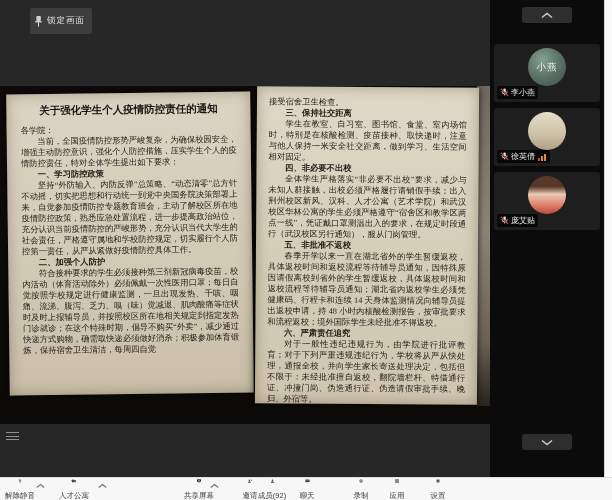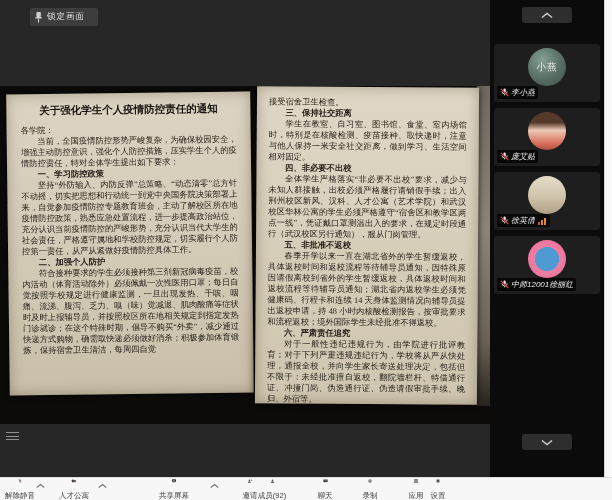--- a/index.html
+++ b/index.html
@@ -1,22 +1,22 @@
 <!DOCTYPE html>
 <html><head>
 <meta charset="utf-8">
 <style>
   html,body{margin:0;padding:0;background:#000;}
   #app{position:relative;width:612px;height:500px;overflow:hidden;
        font-family:"Liberation Sans",sans-serif;background:#272727;}
 
   
   .main{position:absolute;left:0;top:0;width:490px;height:477px;background:#272727;}
-  .lock-badge{position:absolute;left:30px;top:8px;height:18px;display:flex;align-items:center;
-      gap:4px;background:#3d3d3d;border-radius:2px;padding:0 13px 0 4px;}
+  .lock-badge{position:absolute;left:30px;top:8px;height:26px;display:flex;align-items:center;
+      gap:4px;background:#3d3d3d;border-radius:2px;padding:0 7px 0 4px;}
   .lock-badge span{color:#e4e4e4;font-size:8.5px;letter-spacing:1px;}
 
   
   .photo{position:absolute;left:0;top:86px;width:490px;height:338px;background:#0d0b0a;overflow:hidden;}
   .table-edge{position:absolute;right:0;top:0;width:13px;height:320px;
       background:linear-gradient(180deg,#6f6860 0%,#8d8478 45%,#6b6156 80%,#28231e 100%);}
   .page{position:absolute;color:#262019;font-family:"Liberation Serif",serif;
       box-shadow:inset 0 0 14px rgba(60,45,20,.35), 0 0 6px rgba(0,0,0,.8);}
   .page-left{left:8px;top:7px;width:244px;height:301px;padding:8px 14px;box-sizing:border-box;
       background:linear-gradient(180deg,#dcd4c3 0%,#d2c9b5 60%,#c9bfa9 100%);transform:rotate(-0.7deg);}
@@ -43,21 +43,21 @@
       border-radius:50%;display:flex;align-items:center;justify-content:center;
       color:#f0f0f0;font-size:9.5px;letter-spacing:1px;overflow:hidden;}
   .av0{background:radial-gradient(circle at 38% 32%,#87a094 0%,#5d756a 45%,#3d4e46 100%);}
   .av1{background:linear-gradient(180deg,#57392b 0%,#57392b 28%,#eccab5 48%,#d8705c 82%,#b44d43 100%);}
   .av2{background:linear-gradient(180deg,#e6dcc9 0%,#cfc3ab 55%,#b0a185 100%);}
   .av3{background:linear-gradient(180deg,#2e2330 0%,#2e2330 34%,#f3e9e5 58%,#c2404a 88%);}
   .av4{background:radial-gradient(circle at 50% 66%,#f3ecdf 0%,#e8dfce 30%,#8d7b66 72%,#564a3d 100%);}
   .av5{background:radial-gradient(circle at 50% 50%,#4f9ad2 0%,#4f9ad2 44%,#ef7fa3 46%,#e86a94 100%);}
   .name-chip{position:absolute;left:3px;bottom:3px;max-width:99px;display:flex;align-items:center;gap:2px;
       background:rgba(0,0,0,.72);border-radius:2px;padding:1px 3px;}
-  .name-chip span{color:#ececec;font-size:8px;white-space:nowrap;overflow:hidden;font-style:italic;}
+  .name-chip span{color:#ececec;font-size:8px;white-space:nowrap;overflow:hidden;}
 
   .right-strip{position:absolute;left:604px;top:0;width:8px;height:500px;background:#fafafa;border-left:1px solid #d9d9d9;box-sizing:border-box;}
 
   
   .toolbar{position:absolute;left:0;top:477px;width:612px;height:23px;background:#f7f7f7;border-top:1px solid #dedede;box-sizing:border-box;}
   .tb-item{position:absolute;top:0;width:44px;height:23px;display:flex;flex-direction:column;
       align-items:center;justify-content:flex-start;cursor:pointer;}
   .tb-item svg{margin-top:1px;}
   .tb-item em{font-style:normal;font-size:7.5px;color:#3c3c3c;white-space:nowrap;margin-top:8px;}
   .tb-chev{position:absolute;top:5px;width:9px;height:6px;cursor:pointer;}
@@ -130,64 +130,52 @@
             <rect x="3.4" y="0.5" width="2.4" height="4" rx="1.2" fill="#e8e8e8"></rect>
             <path d="M2 3.4 a2.6 2.6 0 0 0 5.2 0" fill="none" stroke="#e8e8e8" stroke-width="0.9"></path>
             <line x1="4.6" y1="6.2" x2="4.6" y2="7.4" stroke="#e8e8e8" stroke-width="0.9"></line>
             <line x1="1" y1="0.8" x2="8.2" y2="8" stroke="#e0403a" stroke-width="1.1"></line>
           </svg>
           <span>李小燕</span>
         </div>
       </div>
 
       <div class="tile">
+        <div class="avatar av2"></div>
+        <div class="name-chip">
+          <svg width="9" height="9" viewBox="0 0 9 9">
+            <rect x="3.4" y="0.5" width="2.4" height="4" rx="1.2" fill="#e8e8e8"></rect>
+            <path d="M2 3.4 a2.6 2.6 0 0 0 5.2 0" fill="none" stroke="#e8e8e8" stroke-width="0.9"></path>
+            <line x1="4.6" y1="6.2" x2="4.6" y2="7.4" stroke="#e8e8e8" stroke-width="0.9"></line>
+            <line x1="1" y1="0.8" x2="8.2" y2="8" stroke="#e0403a" stroke-width="1.1"></line>
+          </svg>
+          <span>徐英倩</span>
+          <svg width="10" height="8" viewBox="0 0 10 8">
+            <rect x="1" y="5" width="2" height="3" fill="#d04a3a"></rect>
+            <rect x="4" y="3" width="2" height="5" fill="#dd8a3a"></rect>
+            <rect x="7" y="1" width="2" height="7" fill="#dd8a3a"></rect>
+          </svg>
+        </div>
+      </div>
+
+      <div class="tile">
         <div class="avatar av1"></div>
         <div class="name-chip">
           <svg width="9" height="9" viewBox="0 0 9 9">
             <rect x="3.4" y="0.5" width="2.4" height="4" rx="1.2" fill="#e8e8e8"></rect>
             <path d="M2 3.4 a2.6 2.6 0 0 0 5.2 0" fill="none" stroke="#e8e8e8" stroke-width="0.9"></path>
             <line x1="4.6" y1="6.2" x2="4.6" y2="7.4" stroke="#e8e8e8" stroke-width="0.9"></line>
             <line x1="1" y1="0.8" x2="8.2" y2="8" stroke="#e0403a" stroke-width="1.1"></line>
           </svg>
           <span>庞艾贴</span>
         </div>
       </div>
 
-      <div class="tile">
-        <div class="avatar av2"></div>
-        <div class="name-chip">
-          <svg width="9" height="9" viewBox="0 0 9 9">
-            <rect x="3.4" y="0.5" width="2.4" height="4" rx="1.2" fill="#e8e8e8"></rect>
-            <path d="M2 3.4 a2.6 2.6 0 0 0 5.2 0" fill="none" stroke="#e8e8e8" stroke-width="0.9"></path>
-            <line x1="4.6" y1="6.2" x2="4.6" y2="7.4" stroke="#e8e8e8" stroke-width="0.9"></line>
-            <line x1="1" y1="0.8" x2="8.2" y2="8" stroke="#e0403a" stroke-width="1.1"></line>
-          </svg>
-          <span>徐英倩</span>
-          <svg width="10" height="8" viewBox="0 0 10 8">
-            <rect x="1" y="5" width="2" height="3" fill="#d04a3a"></rect>
-            <rect x="4" y="3" width="2" height="5" fill="#dd8a3a"></rect>
-            <rect x="7" y="1" width="2" height="7" fill="#dd8a3a"></rect>
-          </svg>
-        </div>
-      </div>
-
-
-
-      <div class="tile">
-        <div class="avatar av5"></div>
-        <div class="name-chip">
-          <svg width="9" height="9" viewBox="0 0 9 9">
-            <rect x="3.4" y="0.5" width="2.4" height="4" rx="1.2" fill="#e8e8e8"></rect>
-            <path d="M2 3.4 a2.6 2.6 0 0 0 5.2 0" fill="none" stroke="#e8e8e8" stroke-width="0.9"></path>
-            <line x1="4.6" y1="6.2" x2="4.6" y2="7.4" stroke="#e8e8e8" stroke-width="0.9"></line>
-            <line x1="1" y1="0.8" x2="8.2" y2="8" stroke="#e0403a" stroke-width="1.1"></line>
-          </svg>
-          <span>中师12001徐丽红</span>
-        </div>
-      </div>
+
+
     </div>
 
     <div class="rail-btn down">
       <svg width="12" height="7" viewBox="0 0 12 7">
         <polyline points="1,1.5 6,5.5 11,1.5" stroke="#cfcfcf" stroke-width="1.4" fill="none"></polyline>
       </svg>
     </div>
   </div>
 
   <div class="right-strip"></div>
@@ -213,21 +201,21 @@
         <rect x="1" y="2.6" width="9.5" height="7.8" rx="1.5" fill="#3a3a3a"></rect>
         <path d="M10.5 5.4 L14.8 3.1 V9.9 L10.5 7.6 Z" fill="#3a3a3a"></path>
         <line x1="1.5" y1="1" x2="14.5" y2="12" stroke="#d9483f" stroke-width="1.4"></line>
       </svg>
       <em>人才公寓</em>
     </div>
     <svg class="tb-chev" style="left:98px" viewBox="0 0 12 7">
       <polyline points="1,5.5 6,1.5 11,5.5" stroke="#777" stroke-width="1.5" fill="none"></polyline>
     </svg>
 
-    <div class="tb-item" style="left:152px">
+    <div class="tb-item" style="left:177px">
       <svg width="14" height="12" viewBox="0 0 16 14">
         <rect x="1" y="1" width="14" height="9" rx="1.2" fill="#2b2b2b"></rect>
         <path d="M8 2.6 L10.6 5.8 H9 V8.2 H7 V5.8 H5.4 Z" fill="#f6f6f6"></path>
         <line x1="8" y1="10" x2="8" y2="12" stroke="#2b2b2b" stroke-width="1.2"></line>
         <line x1="5" y1="12.6" x2="11" y2="12.6" stroke="#2b2b2b" stroke-width="1.2"></line>
       </svg>
       <em>共享屏幕</em>
     </div>
     <svg class="tb-chev" style="left:210px" viewBox="0 0 12 7">
       <polyline points="1,5.5 6,1.5 11,5.5" stroke="#777" stroke-width="1.5" fill="none"></polyline>
@@ -244,39 +232,39 @@
     </div>
 
     <div class="tb-item" style="left:250px">
       <svg width="13" height="12" viewBox="0 0 16 13">
         <circle cx="8" cy="4" r="2.7" fill="#3a3a3a"></circle>
         <path d="M2.5 12.5 a5.5 5.5 0 0 1 11 0 Z" fill="#3a3a3a"></path>
       </svg>
       <em>成员(92)</em>
     </div>
 
-    <div class="tb-item" style="left:303px">
+    <div class="tb-item" style="left:285px">
       <svg width="13" height="12" viewBox="0 0 15 13">
         <path d="M1.5 1.5 h12 a1 1 0 0 1 1 1 v6 a1 1 0 0 1 -1 1 h-6 l-3 2.6 v-2.6 h-3 a1 1 0 0 1 -1 -1 v-6 a1 1 0 0 1 1 -1 Z" fill="#3a3a3a"></path>
         <circle cx="5" cy="5.5" r="0.9" fill="#f6f6f6"></circle>
         <circle cx="7.8" cy="5.5" r="0.9" fill="#f6f6f6"></circle>
         <circle cx="10.6" cy="5.5" r="0.9" fill="#f6f6f6"></circle>
       </svg>
       <em>聊天</em>
     </div>
 
-    <div class="tb-item" style="left:348px">
+    <div class="tb-item" style="left:339px">
       <svg width="12" height="12" viewBox="0 0 14 14">
         <circle cx="7" cy="7" r="5.6" fill="none" stroke="#2b2b2b" stroke-width="1.3"></circle>
         <circle cx="7" cy="7" r="3" fill="#2b2b2b"></circle>
       </svg>
       <em>录制</em>
     </div>
 
-    <div class="tb-item" style="left:394px">
+    <div class="tb-item" style="left:375px">
       <svg width="12" height="12" viewBox="0 0 14 14">
         <rect x="1" y="1" width="5" height="5" rx="1" fill="#2b2b2b"></rect>
         <rect x="8" y="1" width="5" height="5" rx="1" fill="#2b2b2b"></rect>
         <rect x="1" y="8" width="5" height="5" rx="1" fill="#2b2b2b"></rect>
         <rect x="8" y="8" width="5" height="5" rx="1" fill="#2b2b2b"></rect>
       </svg>
       <em>应用</em>
     </div>
 
     <div class="tb-item" style="left:416px">

